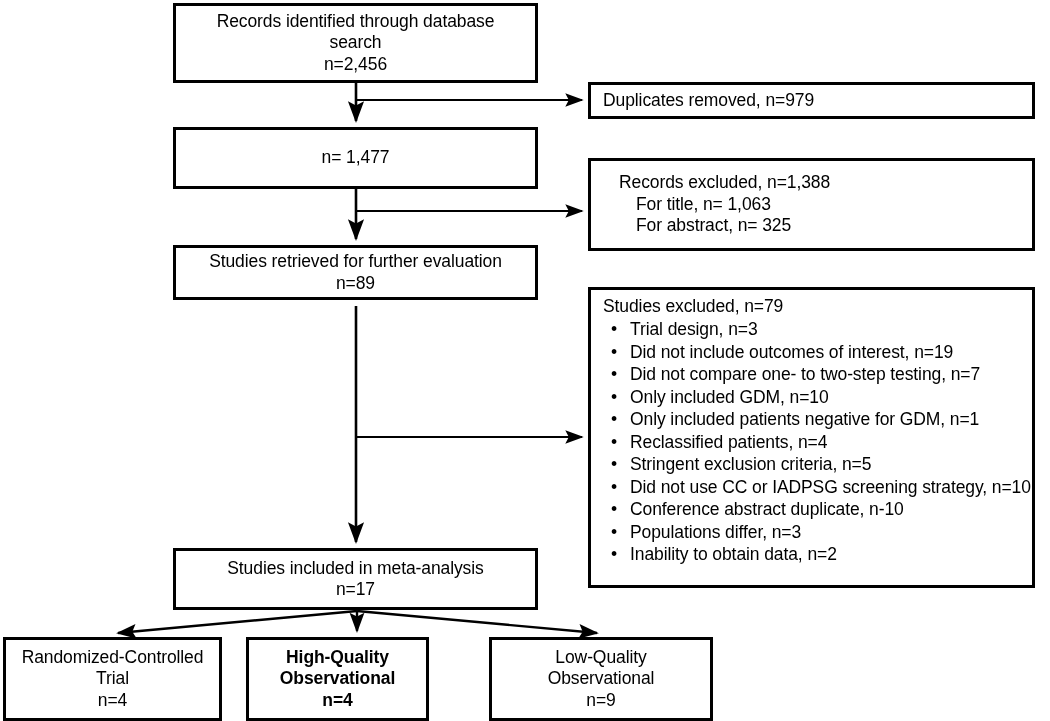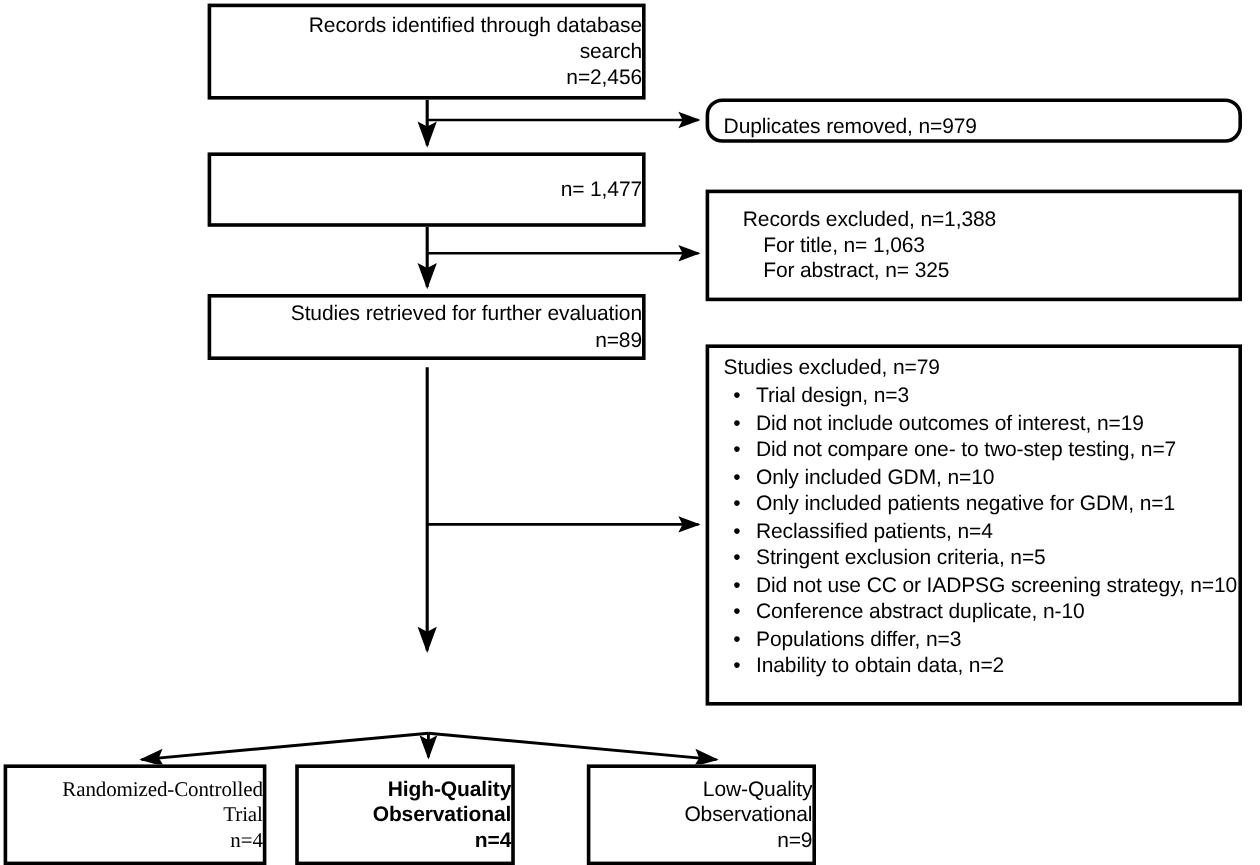--- a/index.html
+++ b/index.html
@@ -27,21 +27,21 @@
     height: 721px;
     pointer-events: none;
   }
   .node {
     position: absolute;
     box-sizing: border-box;
     border: 3px solid #000000;
     background: #ffffff;
     display: flex;
     flex-direction: column;
-    align-items: flex-end;
+    align-items: center;
     justify-content: center;
     text-align: center;
     line-height: 1.22;
     font-size: 17.5px;
     letter-spacing: -0.1px;
     z-index: 2;
   }
   .node .line {
     display: block;
     white-space: pre;
@@ -49,24 +49,23 @@
   
   #node-identified { left: 173px; top: 3px;   width: 365px; height: 80px; }
   #node-screened   { left: 173px; top: 127px; width: 365px; height: 62px; }
   #node-retrieved  { left: 173px; top: 245px; width: 365px; height: 55px; }
   #node-included   { left: 173px; top: 548px; width: 365px; height: 62px; }
 
   
   #node-duplicates {
     left: 588px; top: 82px; width: 447px; height: 37px;
     align-items: flex-start;
-    justify-content: flex-end;
+    justify-content: center;
     text-align: left;
     padding-left: 12px;
-    border-radius: 14px;
   }
   #node-records-excluded {
     left: 588px; top: 158px; width: 447px; height: 93px;
     align-items: flex-start;
     justify-content: center;
     text-align: left;
     padding-left: 28px;
   }
   #node-studies-excluded {
     left: 588px; top: 287px; width: 447px; height: 301px;
@@ -90,23 +89,23 @@
     line-height: 1.285;
     white-space: nowrap;
   }
   .excl-list li .bullet {
     position: absolute;
     left: 8px;
     top: 0;
   }
 
   
-  #node-rct    { left: 3px;   top: 637px; width: 219px; height: 84px; font-family: Liberation Serif, serif; }
+  #node-rct    { left: 3px;   top: 637px; width: 219px; height: 84px; }
   #node-highq  { left: 246px; top: 637px; width: 183px; height: 84px; font-weight: bold; }
-  #node-lowq   { left: 489px; top: 637px; width: 191px; height: 84px; }
+  #node-lowq   { left: 489px; top: 637px; width: 224px; height: 84px; }
 </style>
 </head>
 <body>
 
 <div id="diagram">
 
   <svg id="arrow-layer" viewBox="0 0 1050 721" width="1050" height="721">
     <defs>
       <marker id="ah" markerWidth="9" markerHeight="9" refX="7.6" refY="3.4" orient="auto" markerUnits="strokeWidth">
         <path d="M0,0.3 L8.4,3.4 L0,6.5 L1.6,3.4 Z" fill="#000000"></path>
@@ -138,20 +137,24 @@
 
   <div class="node" id="node-screened">
     <span class="line">n= 1,477</span>
   </div>
 
   <div class="node" id="node-retrieved">
     <span class="line">Studies retrieved for further evaluation</span>
     <span class="line">n=89</span>
   </div>
 
+  <div class="node" id="node-included">
+    <span class="line">Studies included in meta-analysis</span>
+    <span class="line">n=17</span>
+  </div>
 
   <div class="node" id="node-duplicates">
     <span class="line">Duplicates removed, n=979</span>
   </div>
 
   <div class="node" id="node-records-excluded">
     <span class="line">Records excluded, n=1,388</span>
     <span class="line indent">For title, n= 1,063</span>
     <span class="line indent">For abstract, n= 325</span>
   </div>

